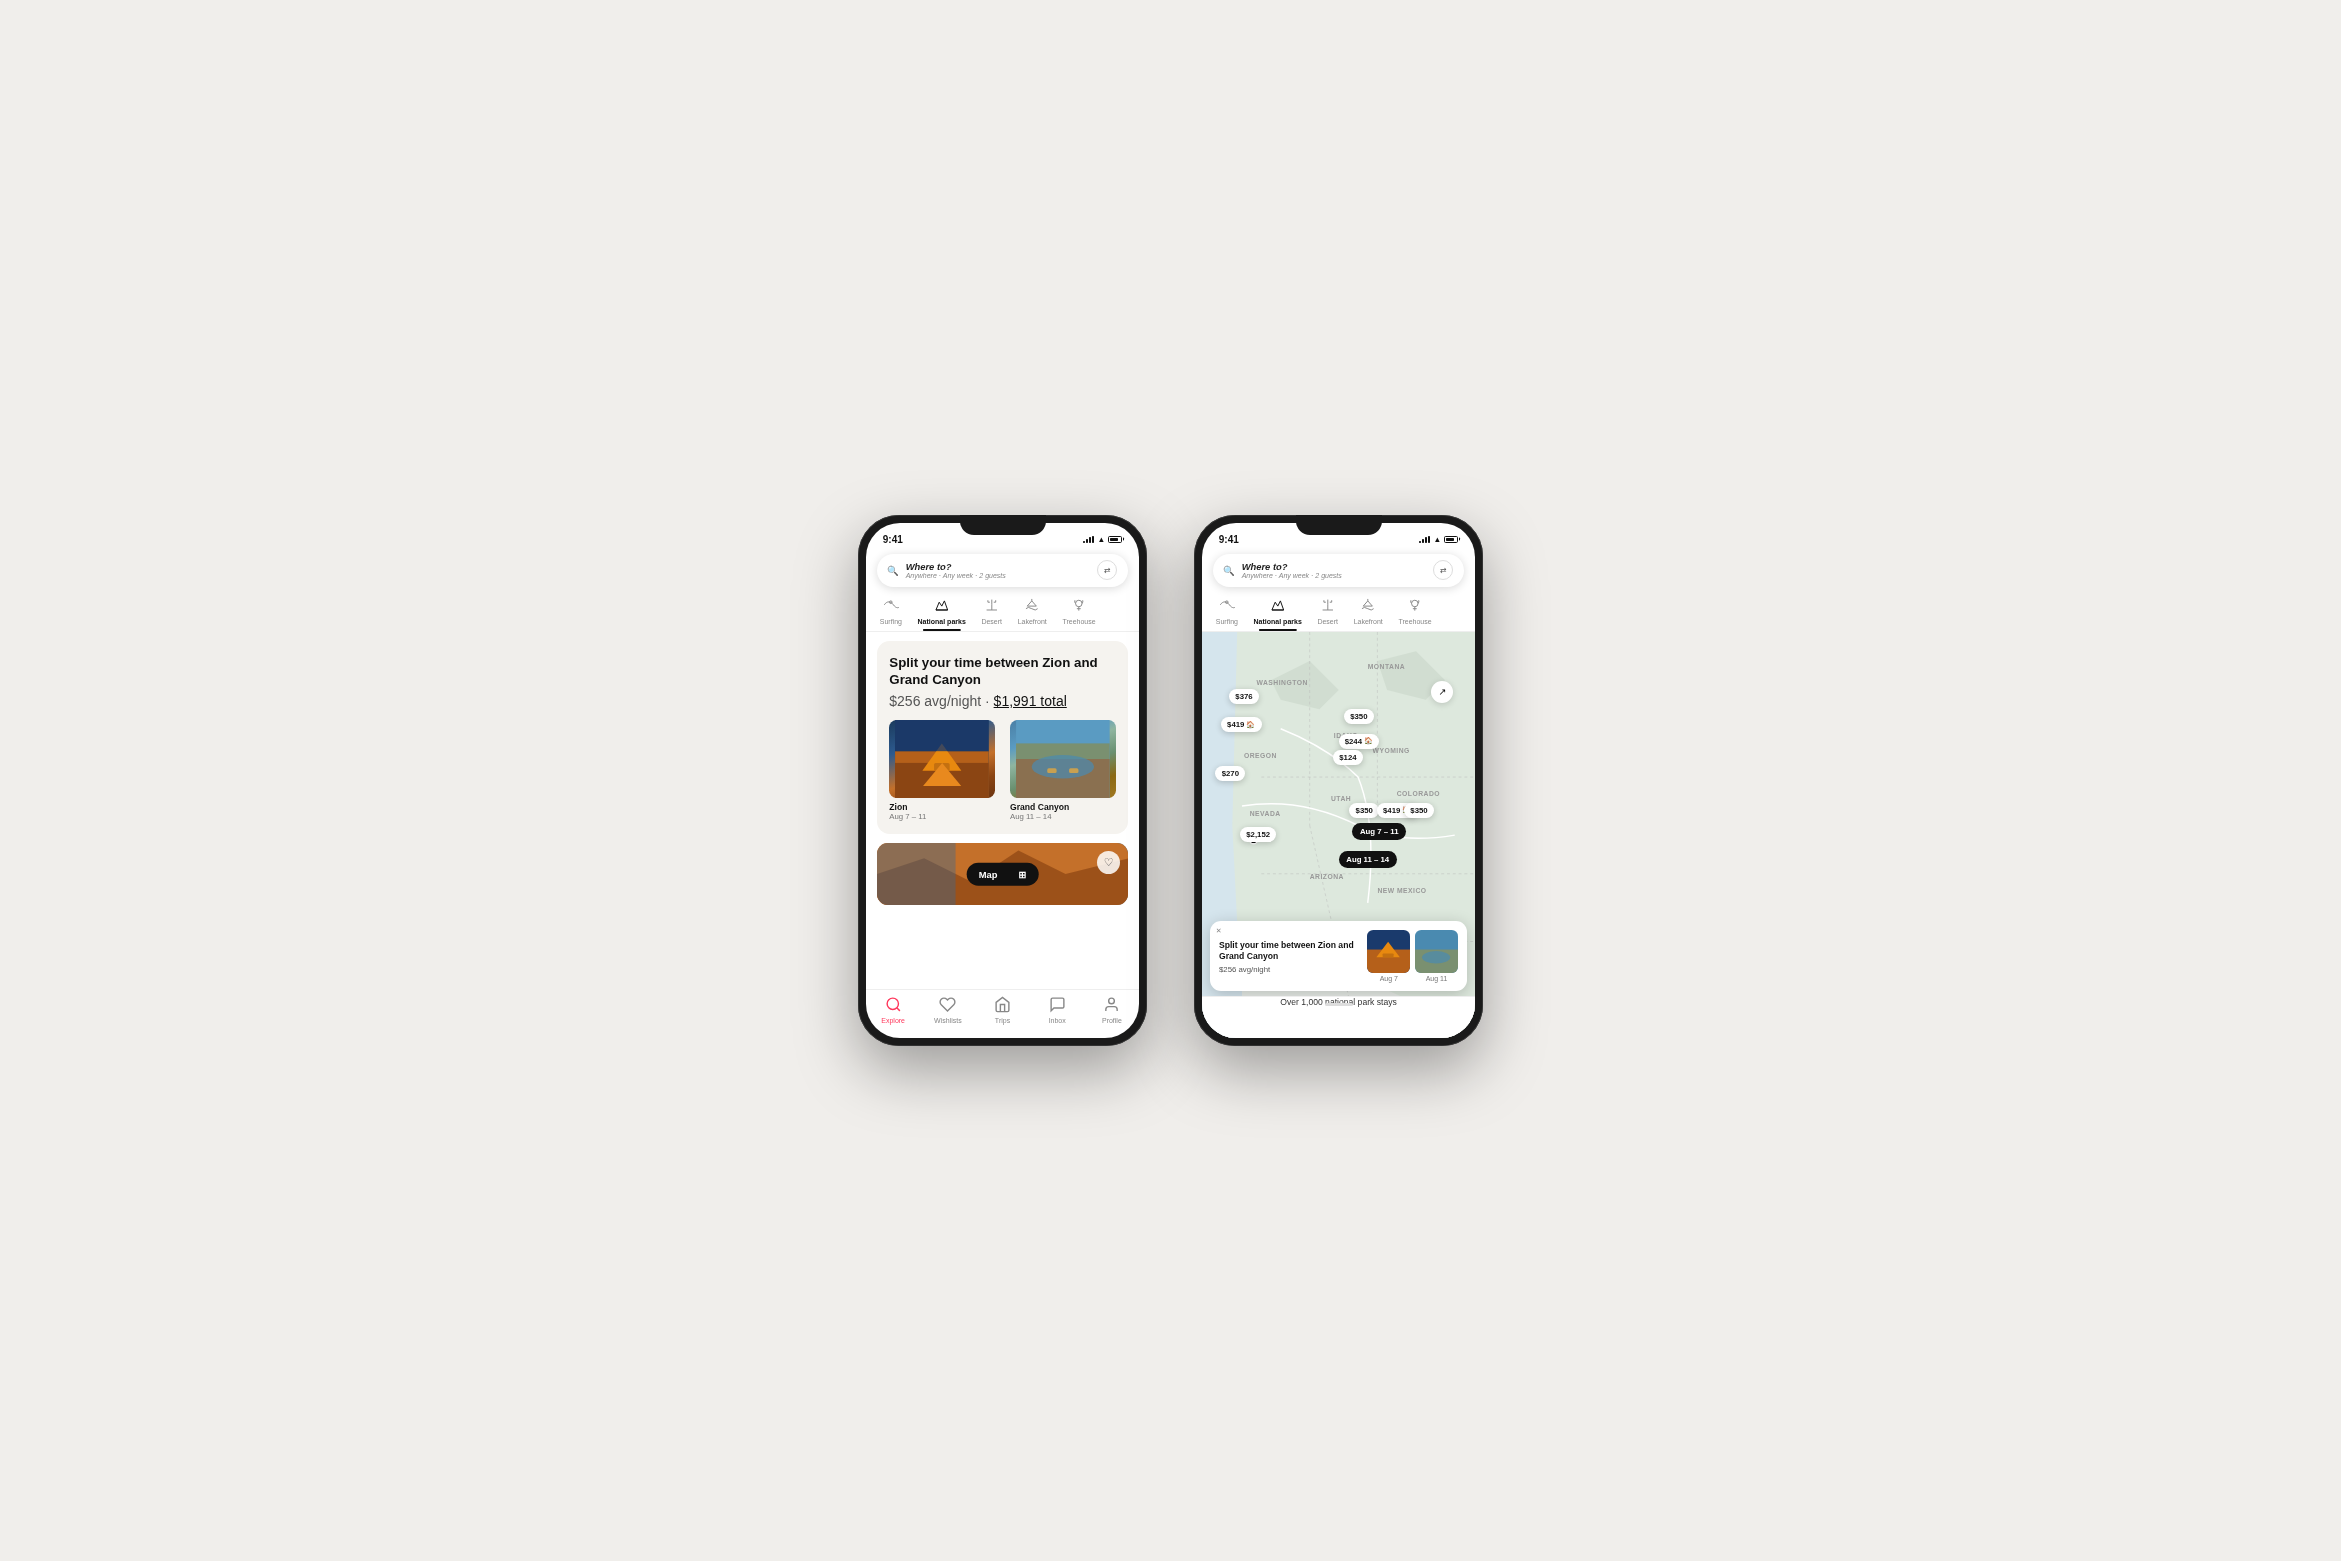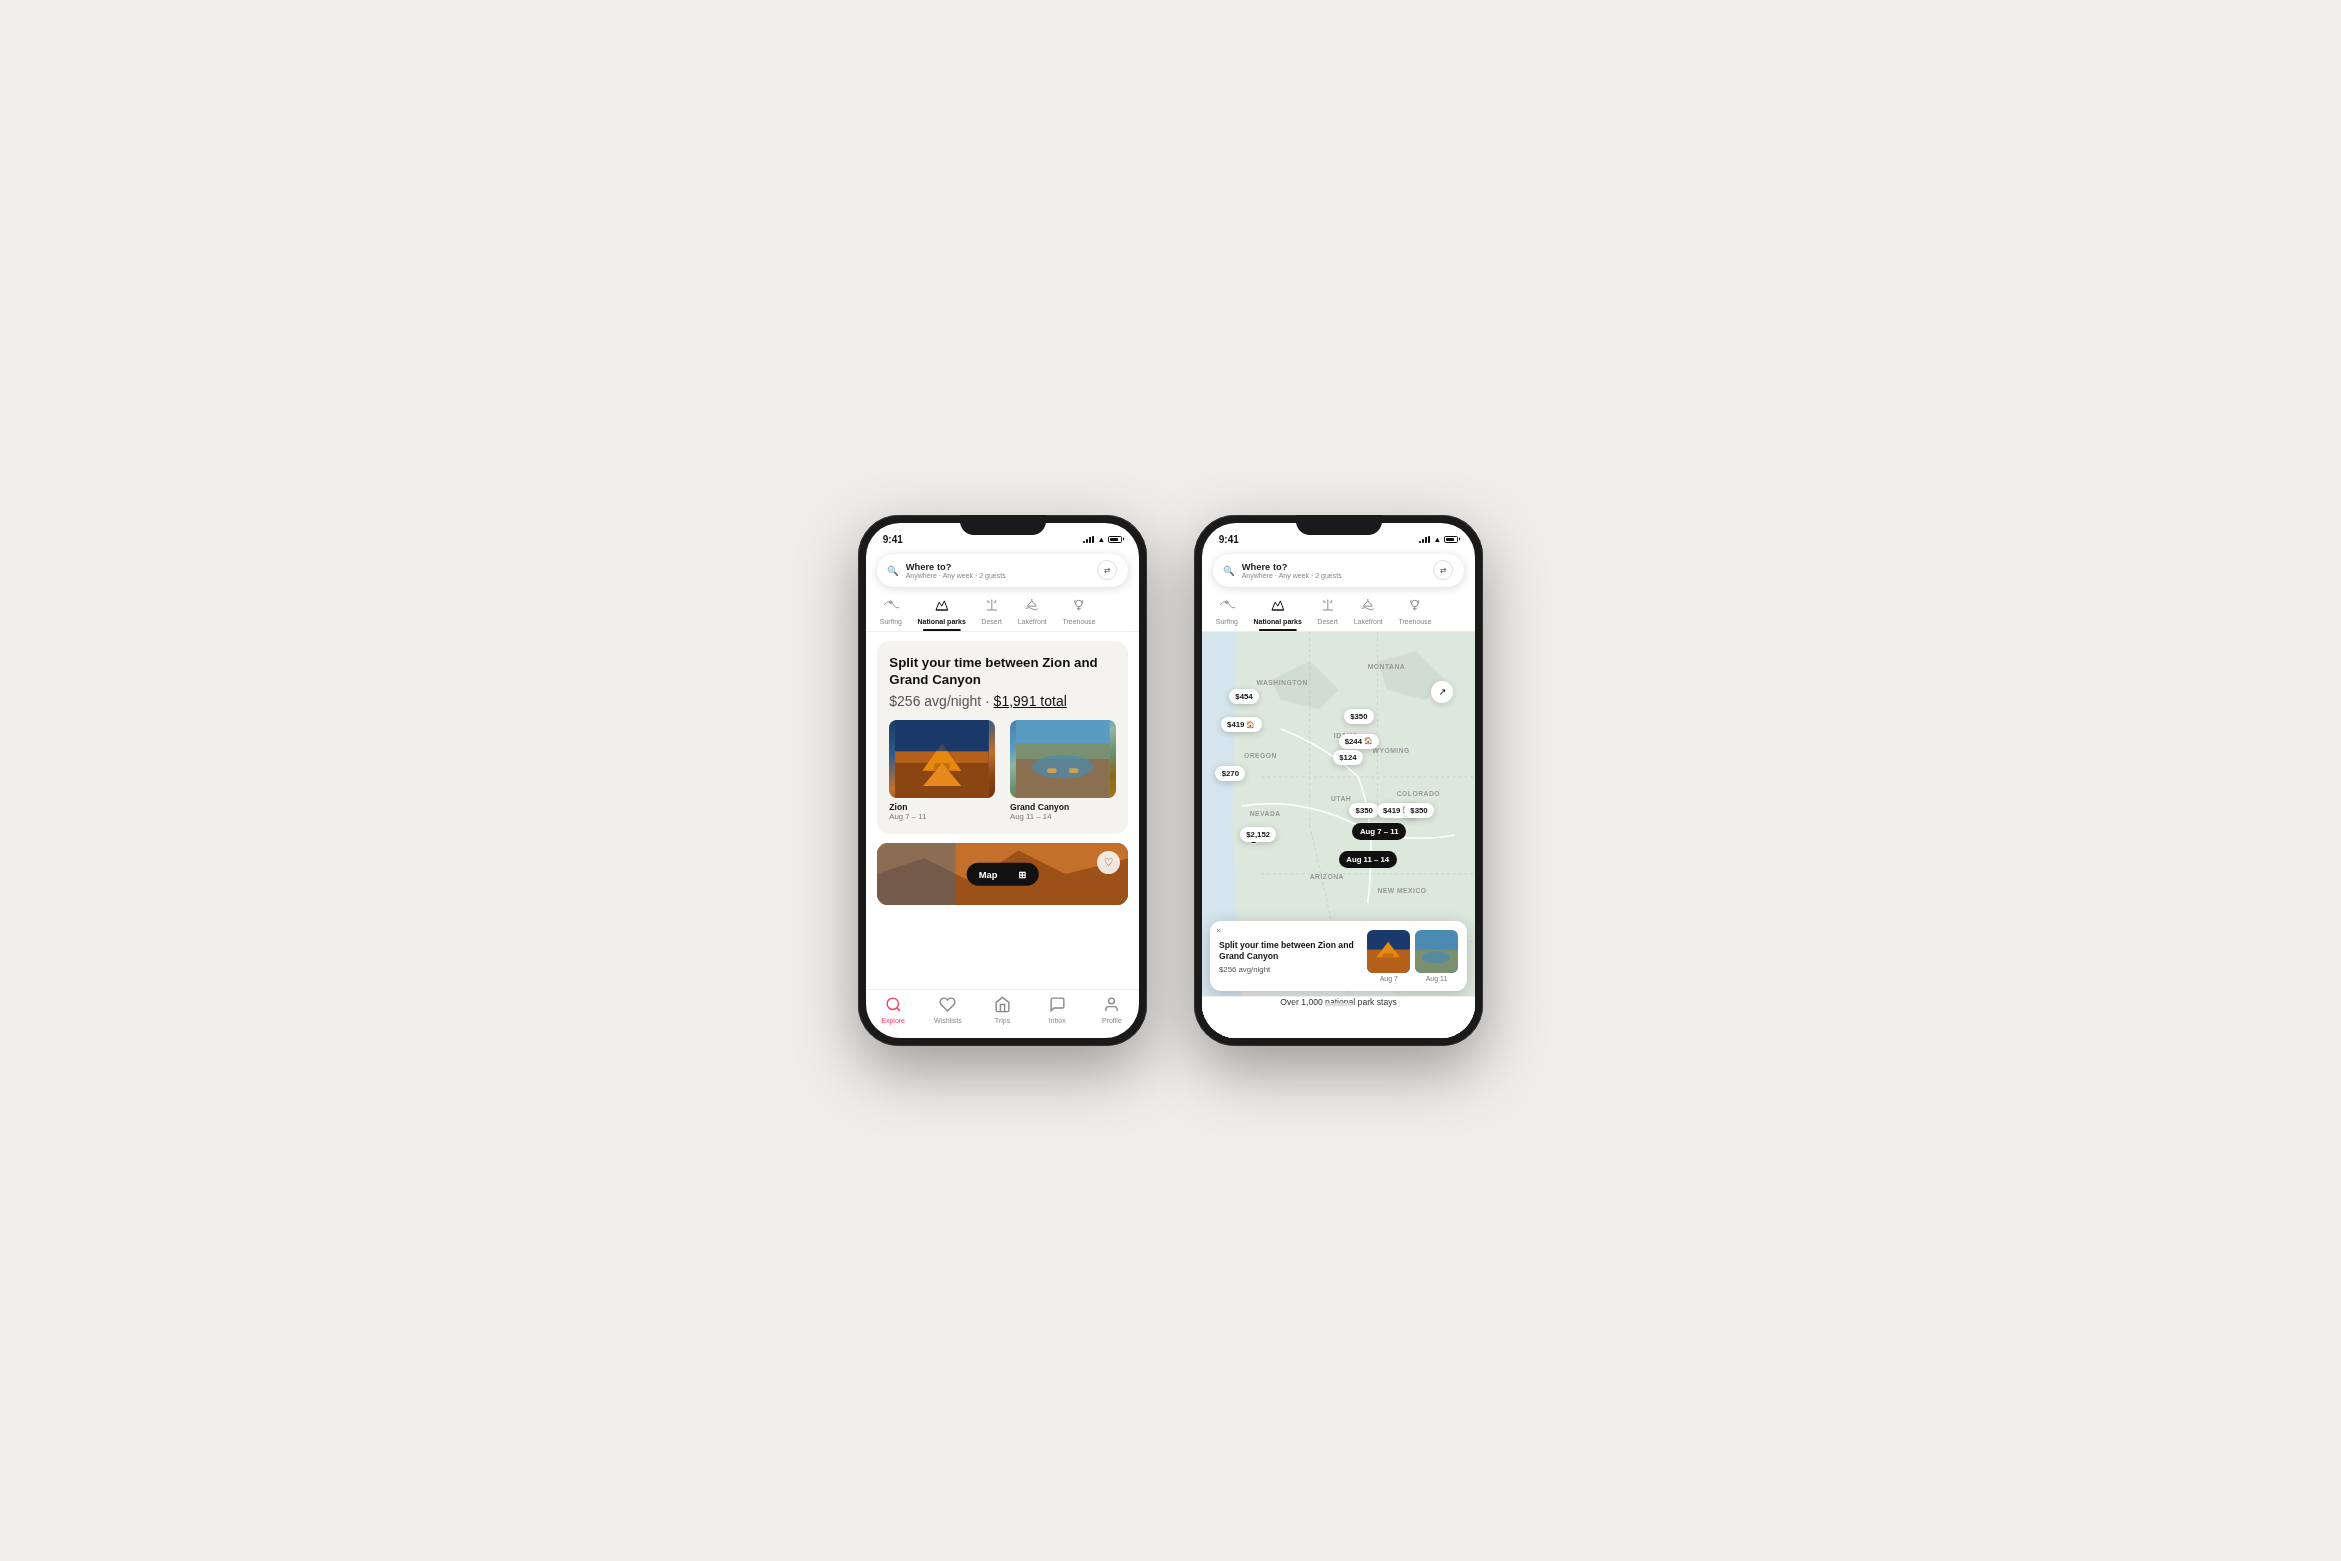--- a/index.html
+++ b/index.html
@@ -98,21 +98,21 @@
       background: #fff;
       border-radius: 23.4px;
       padding: 6.2px 11px;
       display: flex;
       align-items: center;
       gap: 6.2px;
       box-shadow: 0 1.6px 9.4px rgba(0,0,0,0.15);
       flex-shrink: 0;
     }
     .search-icon-wrap { color: #888; font-size: 9.4px; }
-    .search-text { flex: 1; }
+    .search-text { flex: 1; font-style: italic; }
     .search-main { font-size: 9.4px; font-weight: 600; color: #222; }
     .search-sub { font-size: 7px; color: #888; }
     .filter-btn {
       width: 20px; height: 20px;
       border: 0.8px solid #ddd;
       border-radius: 50%;
       display: flex;
       align-items: center;
       justify-content: center;
       font-size: 7.8px;
@@ -693,21 +693,21 @@
             <text x="152" y="175" font-size="7" fill="#999" font-family="Arial" font-weight="600" letter-spacing="0.5">UTAH</text>
             <text x="220" y="170" font-size="7" fill="#999" font-family="Arial" font-weight="600" letter-spacing="0.5">COLORADO</text>
             <text x="130" y="255" font-size="7" fill="#999" font-family="Arial" font-weight="600" letter-spacing="0.5">ARIZONA</text>
             <text x="200" y="270" font-size="7" fill="#999" font-family="Arial" font-weight="600" letter-spacing="0.5">NEW MEXICO</text>
 
             <circle cx="72" cy="215" r="4" fill="#111" stroke="#fff" stroke-width="1.5"></circle>
           </svg>
 
           
           <div class="price-pin" style="top:14%;left:10%">
-            <span>$454</span>
+            <span>$376</span>
           </div>
           <div class="price-pin" style="top:21%;left:7%">
             <span>$419</span>
             <span class="home-icon">🏠</span>
           </div>
           <div class="price-pin" style="top:19%;left:52%">
             <span>$350</span>
           </div>
           <div class="price-pin" style="top:25%;left:50%">
             <span>$244</span>

